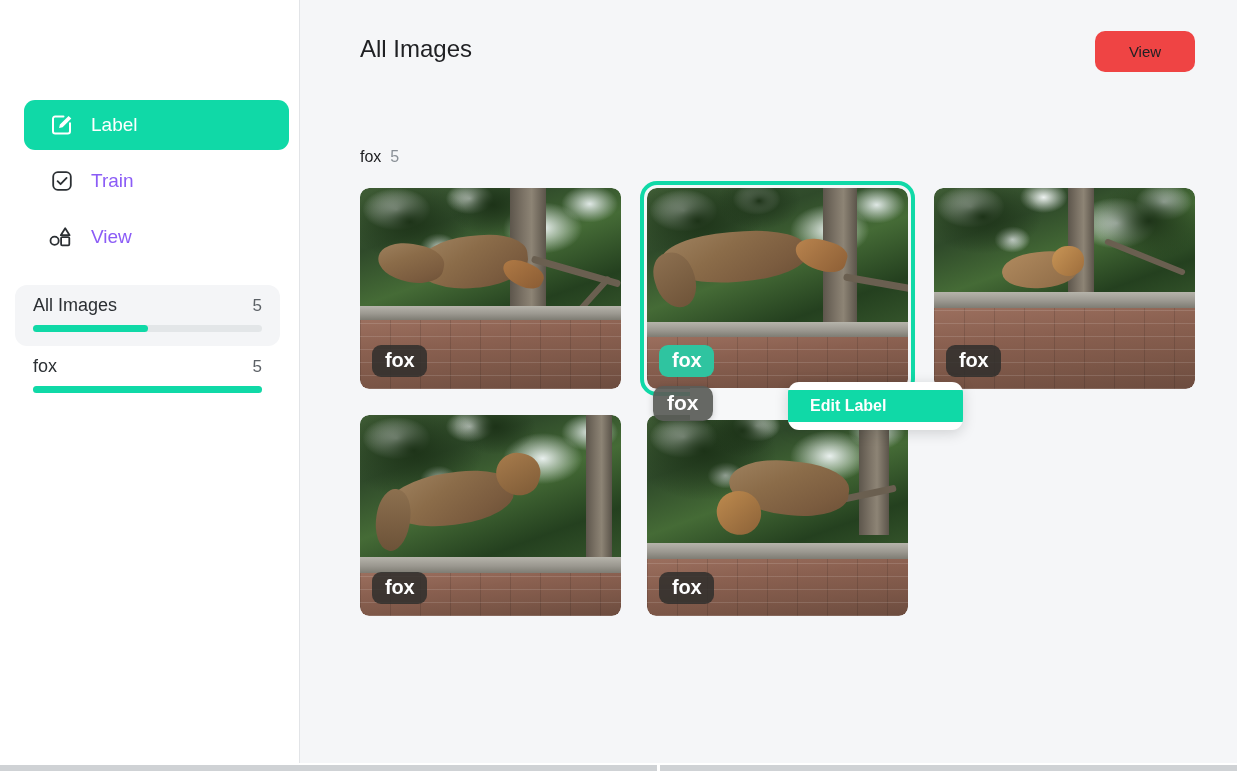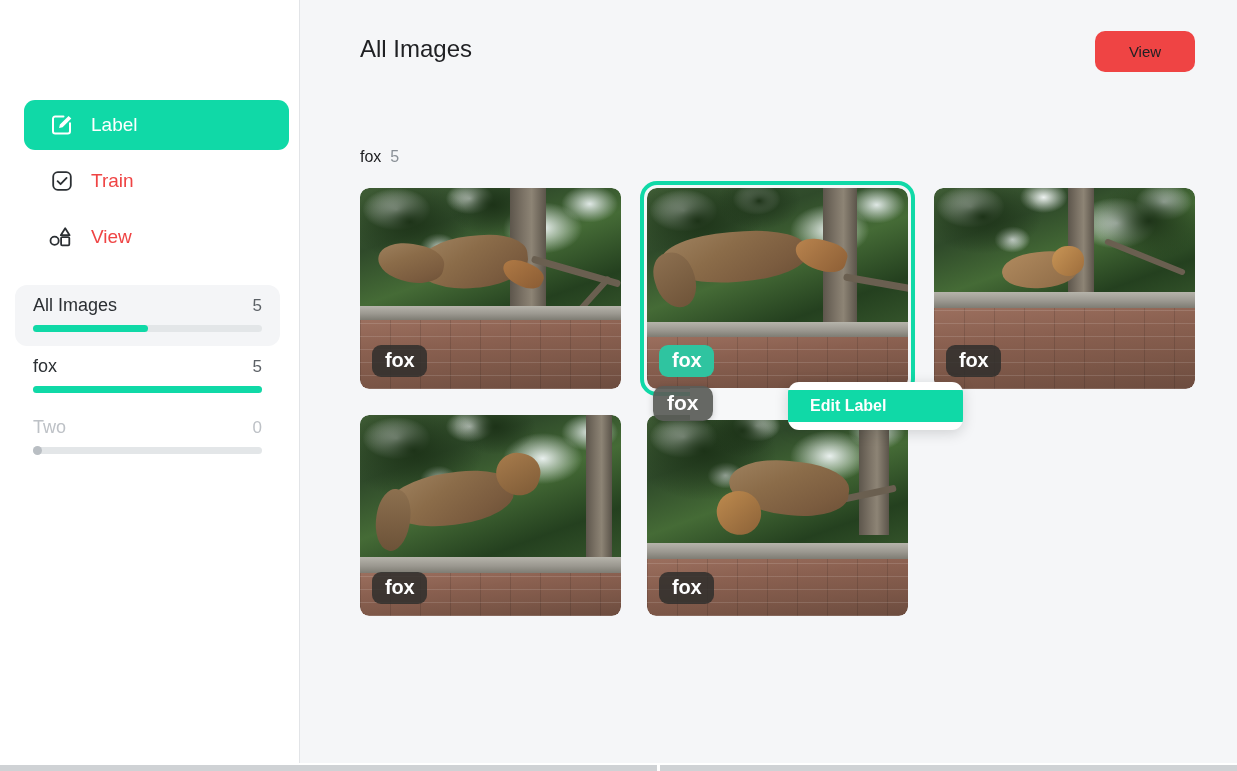--- a/index.html
+++ b/index.html
@@ -47,21 +47,21 @@
   }
   .nav-item.active { background: #10D9A7; }
   .nav-item .nav-icon {
     width: 26px; height: 26px;
     display: flex; align-items: center; justify-content: center;
     margin-right: 16px;
     flex: 0 0 26px;
   }
   .nav-item .nav-label {
     font-size: 19px;
-    color: #ef4444;
+    color: #8b5cf6;
   }
   .nav-item.active .nav-label { color: #ffffff; }
 
   
   .labels { position: absolute; left: 15px; top: 285px; width: 265px; }
   .label-row {
     padding: 10px 18px 14px 18px;
     border-radius: 12px;
     cursor: pointer;
   }
@@ -345,29 +345,20 @@
       <div class="label-row">
         <div class="label-row-head">
           <span class="label-name">fox</span>
           <span class="label-count">5</span>
         </div>
         <div class="track">
           <div class="fill" style="width:100%"></div>
         </div>
       </div>
 
-      <div class="label-row empty">
-        <div class="label-row-head">
-          <span class="label-name">Two</span>
-          <span class="label-count">0</span>
-        </div>
-        <div class="track">
-          <div class="dot"></div>
-        </div>
-      </div>
     </div>
 
   </aside>
 
   <section class="main">
 
     <div class="main-title">All Images</div>
 
     <div class="top-actions">
       <button class="btn">View</button>

